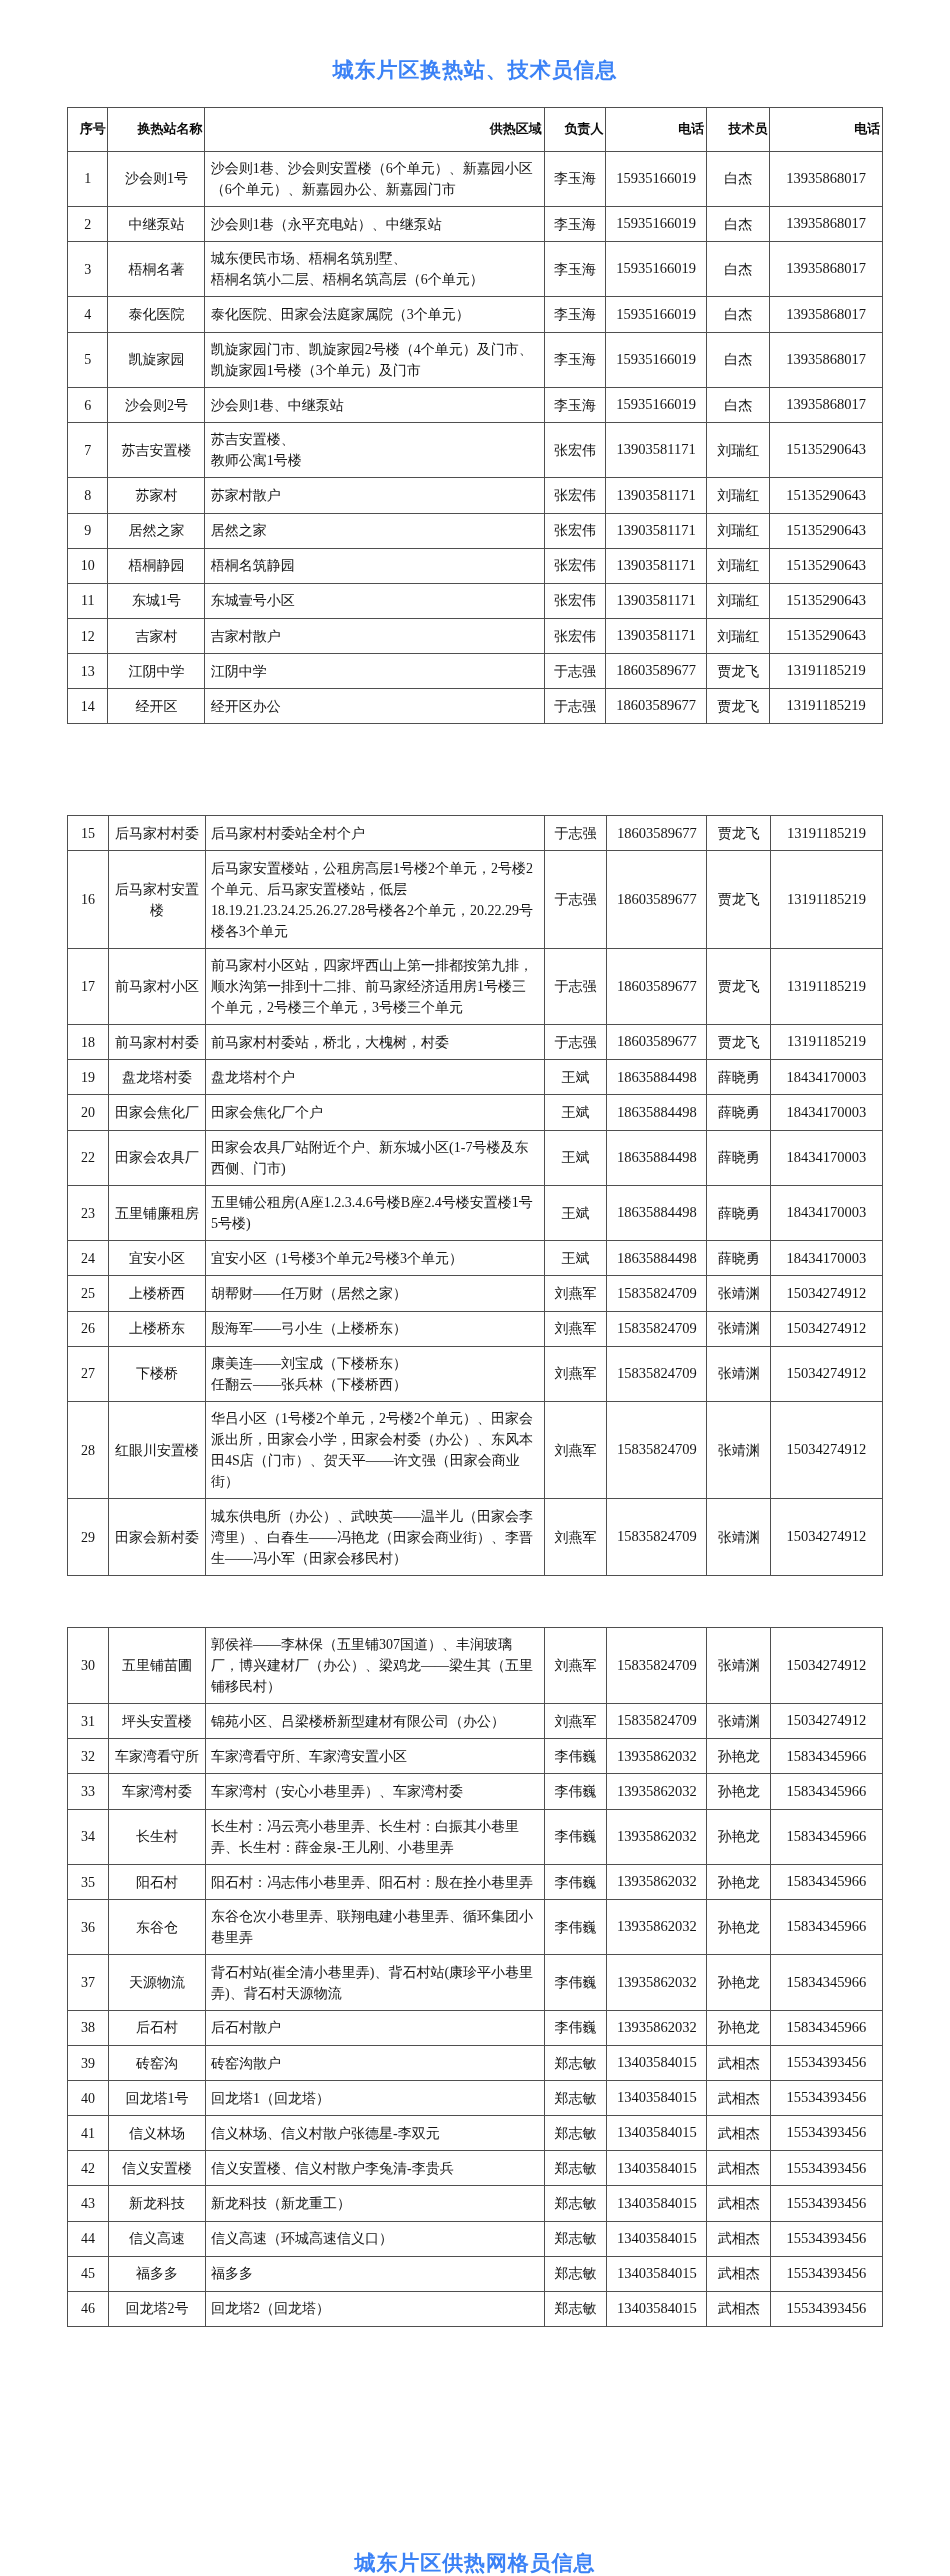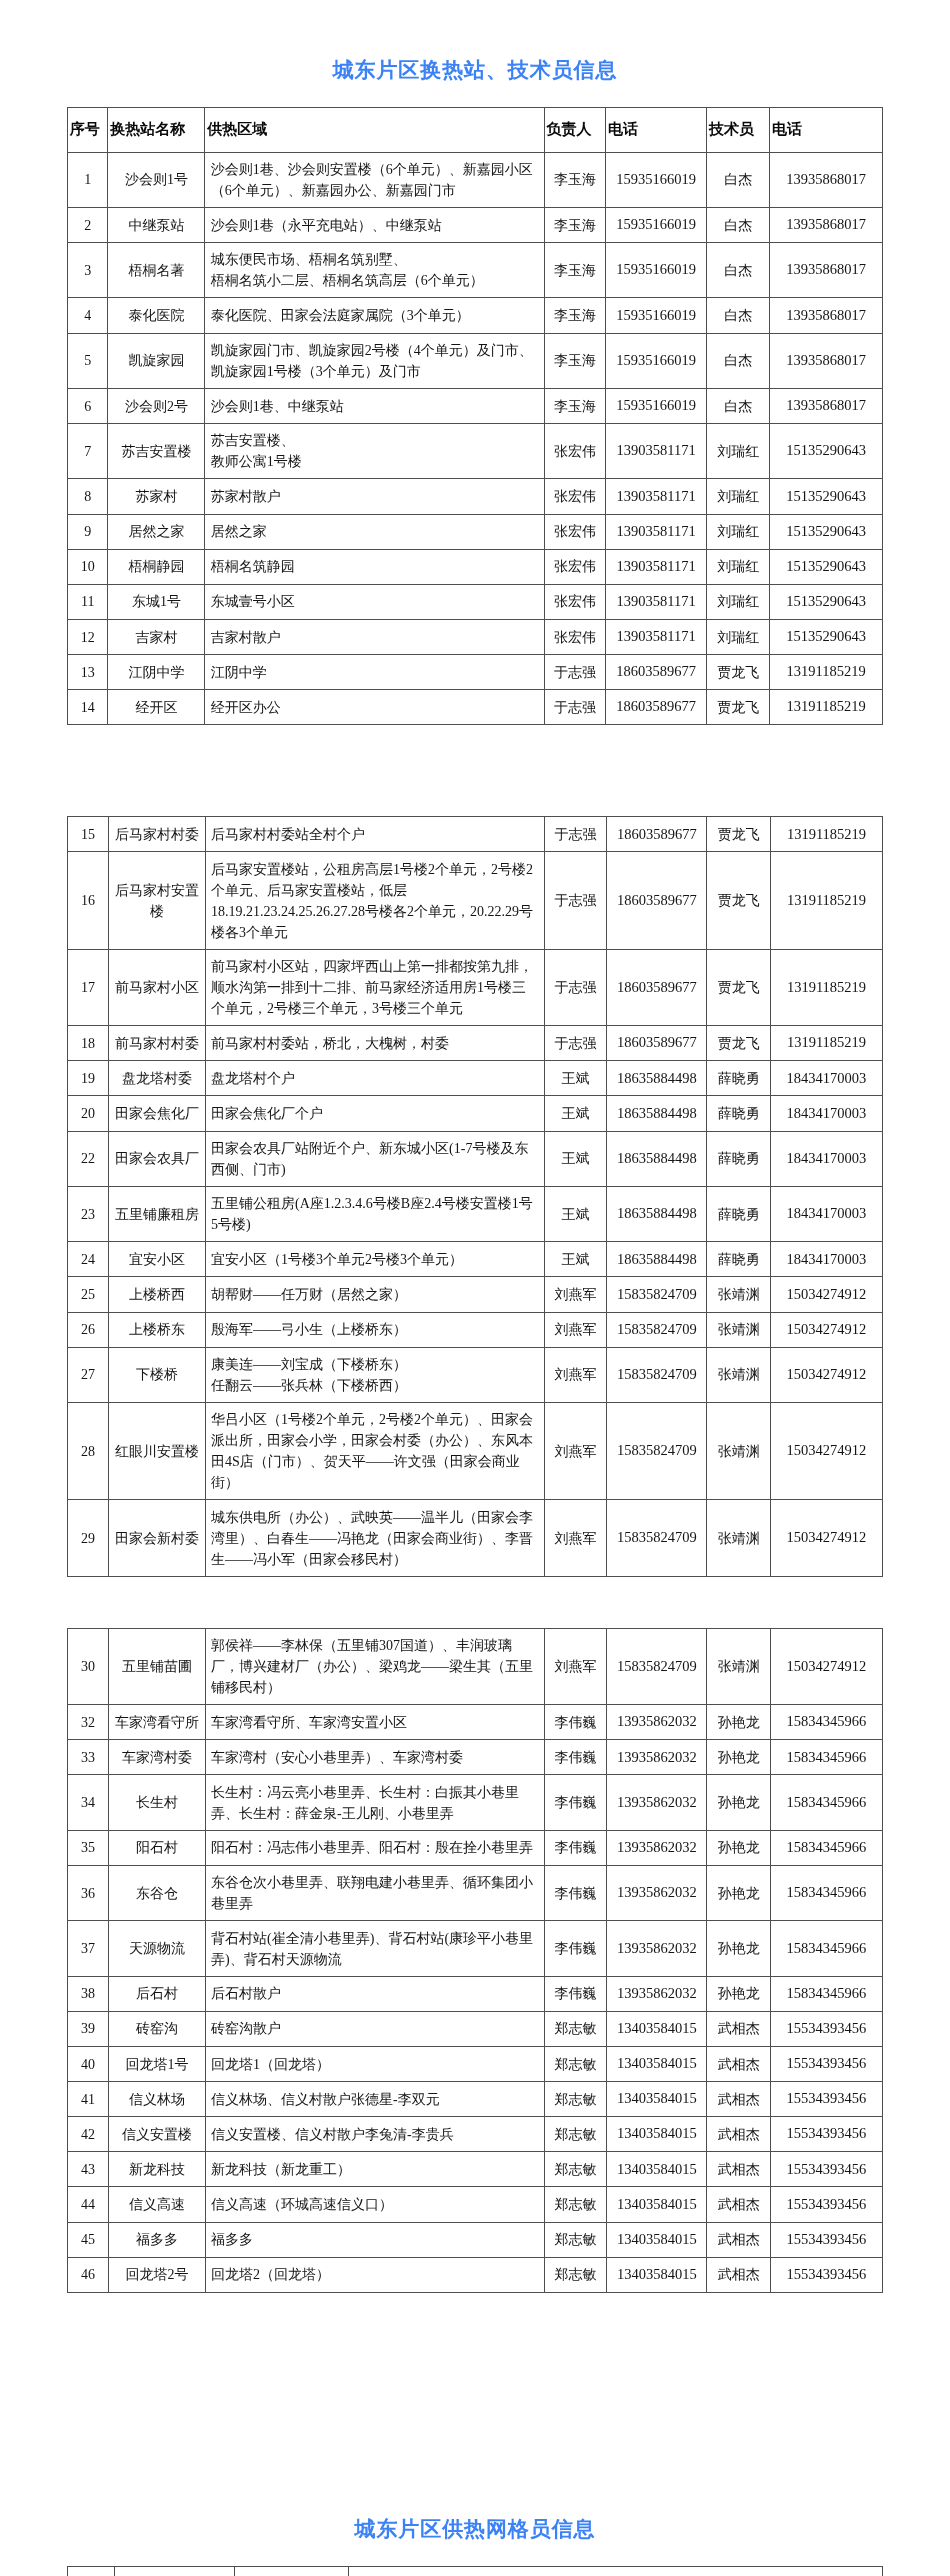--- a/index.html
+++ b/index.html
@@ -29,22 +29,22 @@
   }
   th,td{
     border:0.9px solid #4f4f4f;
     vertical-align:middle;
     word-break:break-all;
   }
   tr{border-top:1.8px solid #4f4f4f;}
   th{
     font-family:"Liberation Sans", sans-serif;
     font-weight:bold;
-    font-size:15px;
-    text-align:left;
+    font-size:13px;
+    text-align:right;
     padding:12.3px 1.8px;
     color:#0a0a0a;
   }
   td{
     font-size:14px;
     text-align:center;
     padding:6.2px 2.6px;
     line-height:1.5;
     color:#141414;
   }
@@ -367,20 +367,29 @@
           <tr>
             <td class="c0">30</td>
             <td class="c1">五里铺苗圃</td>
             <td class="c2">郭侯祥——李林保（五里铺307国道）、丰润玻璃厂，博兴建材厂（办公）、梁鸡龙——梁生其（五里铺移民村）</td>
             <td class="c3">刘燕军</td>
             <td class="c4">15835824709</td>
             <td class="c5">张靖渊</td>
             <td class="c6">15034274912</td>
           </tr>
           <tr>
+            <td class="c0">31</td>
+            <td class="c1">坪头安置楼</td>
+            <td class="c2">锦苑小区、吕梁楼桥新型建材有限公司（办公）</td>
+            <td class="c3">刘燕军</td>
+            <td class="c4">15835824709</td>
+            <td class="c5">张靖渊</td>
+            <td class="c6">15034274912</td>
+          </tr>
+          <tr>
             <td class="c0">32</td>
             <td class="c1">车家湾看守所</td>
             <td class="c2">车家湾看守所、车家湾安置小区</td>
             <td class="c3">李伟巍</td>
             <td class="c4">13935862032</td>
             <td class="c5">孙艳龙</td>
             <td class="c6">15834345966</td>
           </tr>
           <tr>
             <td class="c0">33</td>

